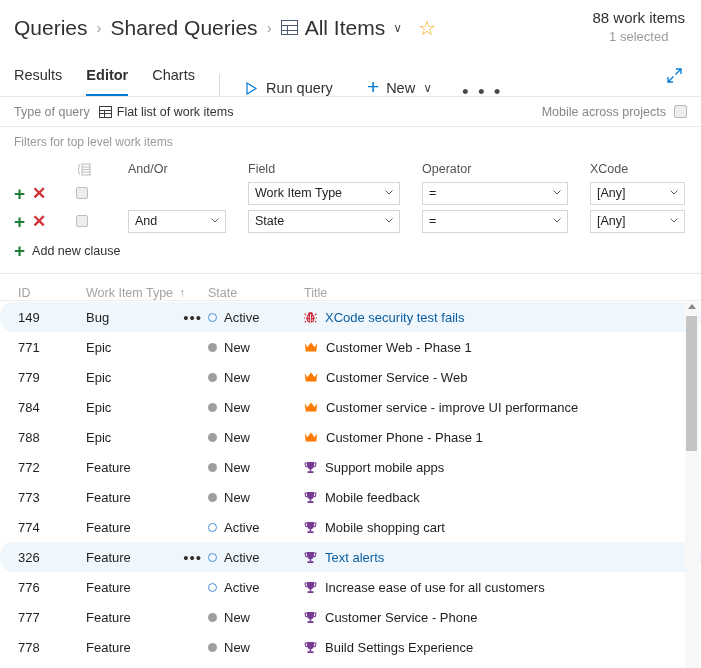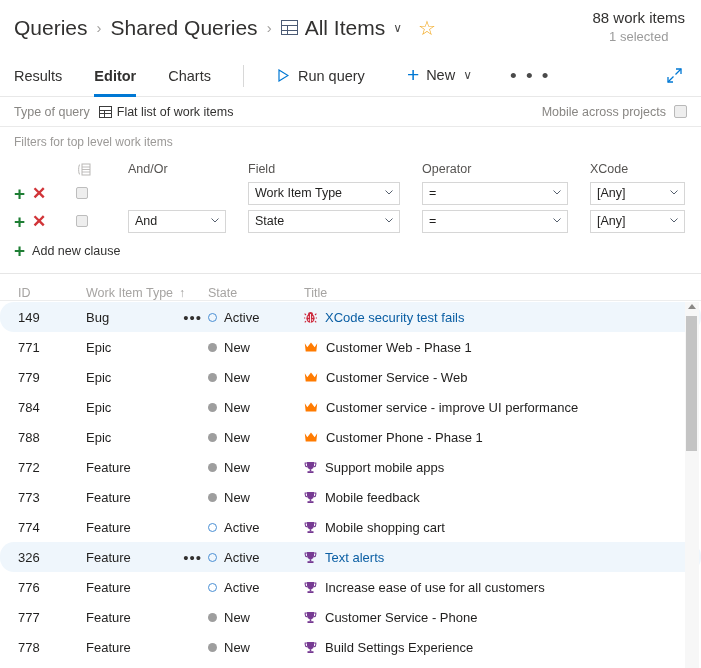--- a/index.html
+++ b/index.html
@@ -78,23 +78,22 @@
   }
   .counts .big { font-size: 15px; color: #323130; }
   .counts .small { font-size: 13px; color: #9b9b9b; }
 
   
   .cmdbar {
     position: relative;
     height: 42px;
     padding: 0 14px;
     display: flex;
-    align-items: center;
+    align-items: flex-end;
     border-bottom: 1px solid #e8e8e8;
-    gap: 8px;
   }
   .tab {
     font-size: 14.5px;
     color: #323130;
     margin-right: 24px;
     height: 42px;
     display: flex;
     align-items: center;
     position: relative;
     cursor: pointer;

